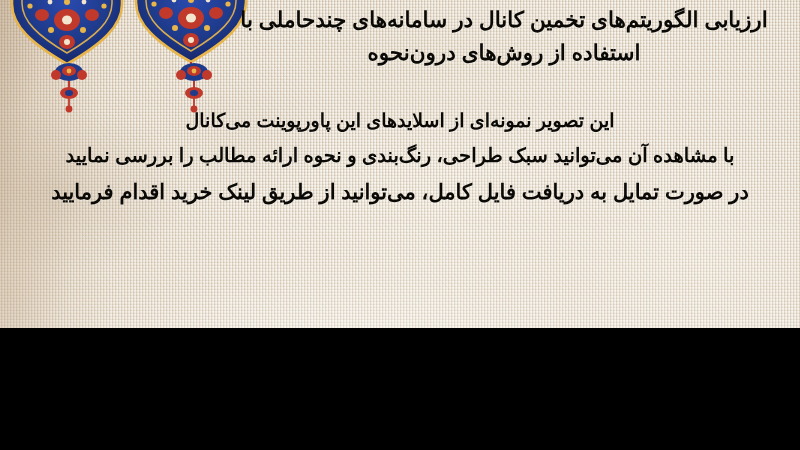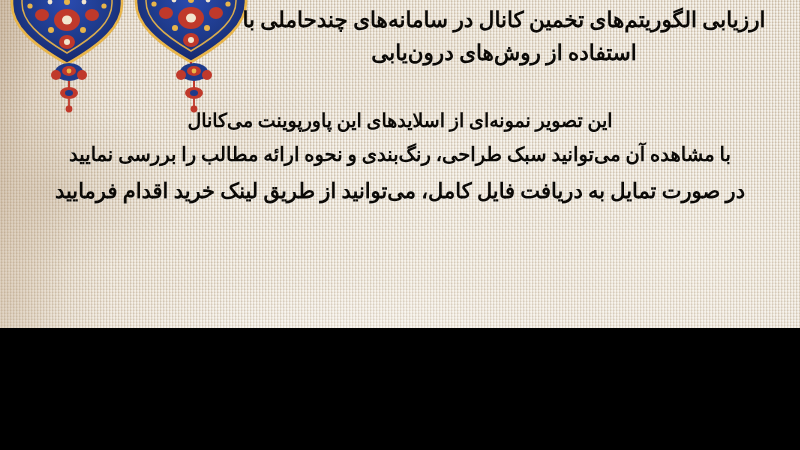--- a/index.html
+++ b/index.html
@@ -3,21 +3,21 @@
 <meta charset="utf-8">
 <title>Persian Presentation Slide</title>
 <style>
   html,body{margin:0;padding:0;background:#000;}
   *{box-sizing:border-box;}
 
   .slide{
     position:relative;
     width:800px;height:328px;
     overflow:hidden;
-    font-family:Liberation Serif, serif;
+    font-family:Liberation Sans, sans-serif;
     background:#f9a8d4;
   }
 
   
   .fabric{
     position:absolute;left:0;top:0;width:800px;height:372px;
     background-color:#ded2bd;
     background-image:
       
       linear-gradient(100deg,
@@ -299,21 +299,21 @@
       <ellipse cx="22" cy="31" rx="9" ry="6" fill="#c0392b"></ellipse>
       <ellipse cx="22" cy="31" rx="4" ry="3" fill="#1e3a8a"></ellipse>
       <path d="M22 37 V44" stroke="#c0392b" stroke-width="1.8"></path>
       <circle cx="22" cy="47" r="3.4" fill="#c0392b"></circle>
     </svg>
   </div>
 
   <div class="text-layer">
     <div class="title">
       <span>ارزیابی الگوریتم‌های تخمین کانال در سامانه‌های چندحاملی با</span><br>
-      <span>استفاده از روش‌های درون‌یابی</span>
+      <span>استفاده از روش‌های درون‌نحوه</span>
     </div>
 
     <div class="body-block">
       <p class="body-line-1">این تصویر نمونه‌ای از اسلایدهای این پاورپوینت می‌کانال</p>
       <p class="body-line-2">با مشاهده آن می‌توانید سبک طراحی، رنگ‌بندی و نحوه ارائه مطالب را بررسی نمایید</p>
       <p class="body-line-3">در صورت تمایل به دریافت فایل کامل، می‌توانید از طریق لینک خرید اقدام فرمایید</p>
     </div>
   </div>
 
   <div class="black-ground"></div>

